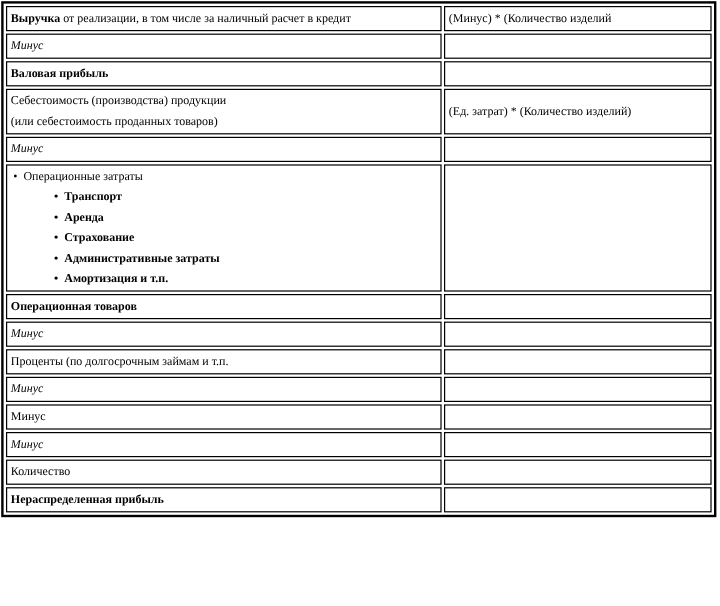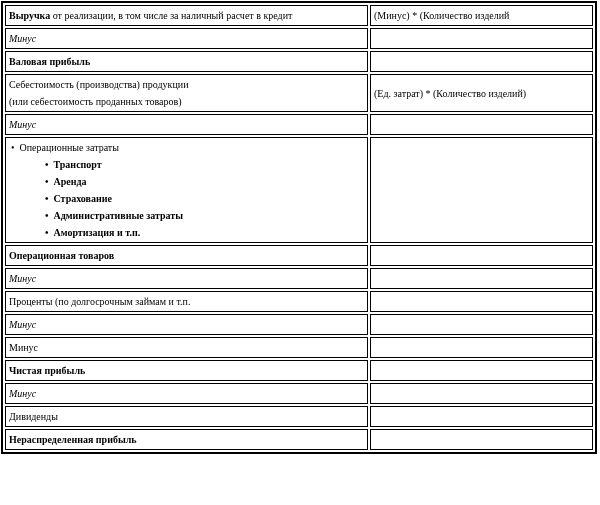--- a/index.html
+++ b/index.html
@@ -93,29 +93,25 @@
       </tr>
       <tr>
         <td class="cell left minus">Минус</td>
         <td class="cell right"></td>
       </tr>
       <tr>
         <td class="cell left">Минус</td>
         <td class="cell right"></td>
       </tr>
       <tr>
-        <td class="cell left bold">Чистая прибыль</td>
-        <td class="cell right"></td>
-      </tr>
-      <tr>
         <td class="cell left minus">Минус</td>
         <td class="cell right"></td>
       </tr>
       <tr>
-        <td class="cell left">Дивиденды</td>
+        <td class="cell left">Количество</td>
         <td class="cell right"></td>
       </tr>
       <tr>
         <td class="cell left bold">Нераспределенная прибыль</td>
         <td class="cell right"></td>
       </tr>
     </tbody>
 </table>
 
 </body></html>

